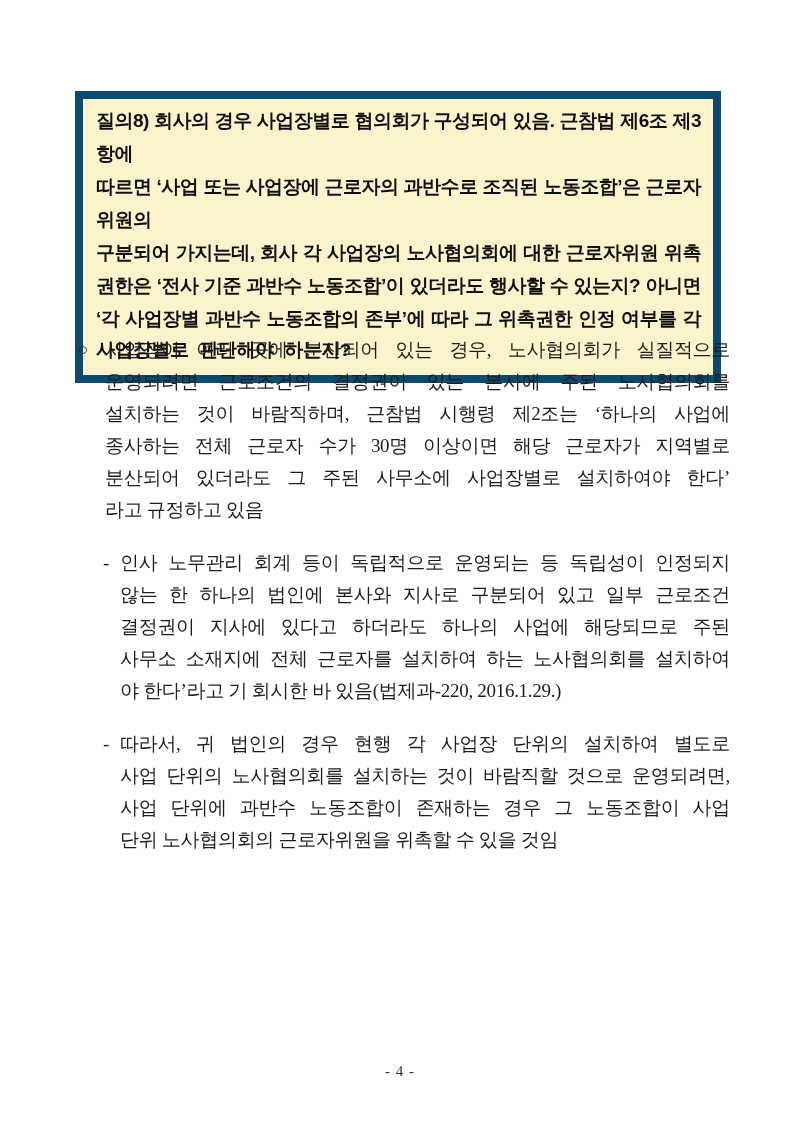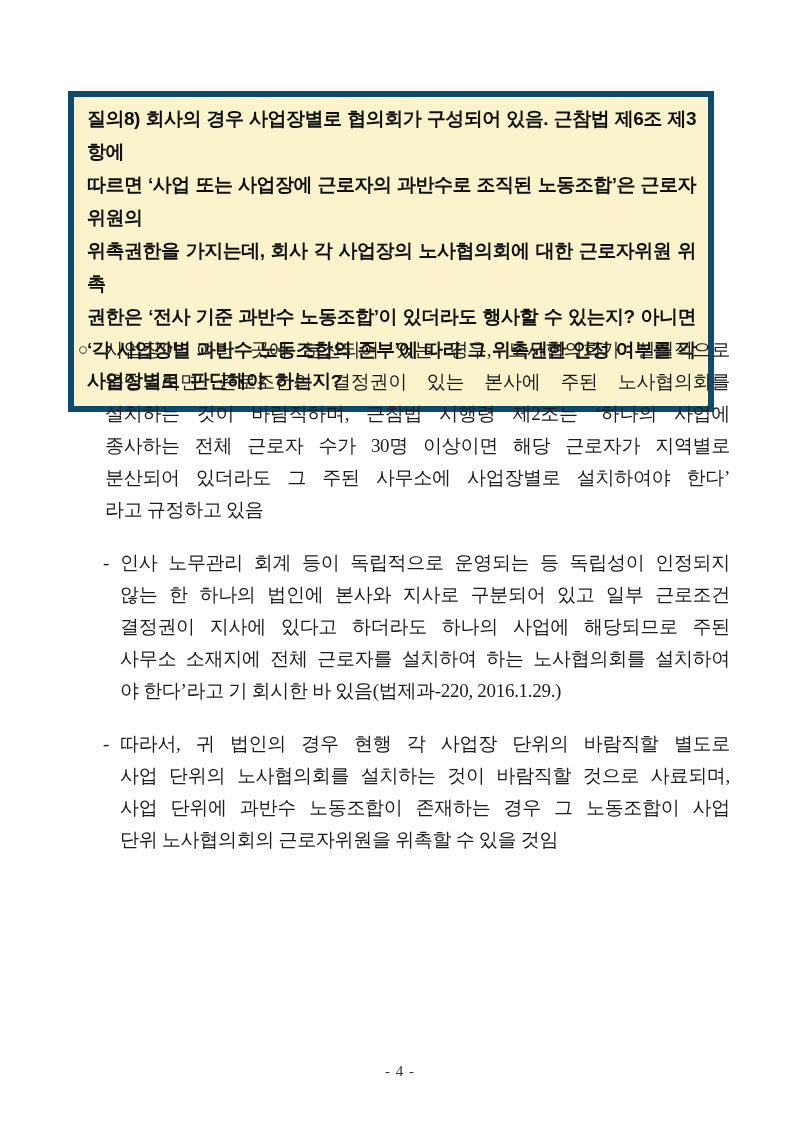--- a/index.html
+++ b/index.html
@@ -7,25 +7,25 @@
     position: relative;
     width: 800px;
     height: 1131px;
     margin: 0 auto;
     background: #ffffff;
     overflow: hidden;
   }
   
   .qbox {
     position: absolute;
-    left: 68px;
+    left: 75px;
     top: 91px;
     width: 646px;
     box-sizing: border-box;
-    border: 6px solid #0c4a6e;
+    border: 8px solid #0c4a6e;
     background: #faf3cc;
     padding: 5px 12px 7px 13px;
   }
   .qline {
     font-family: "Liberation Sans", sans-serif;
     font-weight: 700;
     font-size: 19px;
     line-height: 33px;
     color: #101010;
     letter-spacing: -0.5px;
@@ -76,21 +76,21 @@
 </style>
 </head>
 <body>
 
 <div class="page">
 
   <div class="qbox">
     <div>
         <div class="qline">질의8) 회사의 경우 사업장별로 협의회가 구성되어 있음. 근참법 제6조 제3항에</div>
         <div class="qline">따르면 ‘사업 또는 사업장에 근로자의 과반수로 조직된 노동조합’은 근로자위원의</div>
-        <div class="qline">위촉권한을 가지는데, 회사 각 사업장의 노사협의회에 대한 근로자위원 위촉</div>
+        <div class="qline">구분되어 가지는데, 회사 각 사업장의 노사협의회에 대한 근로자위원 위촉</div>
         <div class="qline">권한은 ‘전사 기준 과반수 노동조합’이 있더라도 행사할 수 있는지? 아니면</div>
         <div class="qline">‘각 사업장별 과반수 노동조합의 존부’에 따라 그 위촉권한 인정 여부를 각</div>
         <div class="qline last">사업장별로 판단해야 하는지?</div>
       </div>
   </div>
 
   <div class="doc-body">
       <div class="para level1">
         <span class="marker">○</span>
         <div class="lines">
@@ -108,22 +108,22 @@
           <div class="bline">인사 노무관리 회계 등이 독립적으로 운영되는 등 독립성이 인정되지</div>
           <div class="bline">않는 한 하나의 법인에 본사와 지사로 구분되어 있고 일부 근로조건</div>
           <div class="bline">결정권이 지사에 있다고 하더라도 하나의 사업에 해당되므로 주된</div>
           <div class="bline">사무소 소재지에 전체 근로자를 설치하여 하는 노사협의회를 설치하여</div>
           <div class="bline last">야 한다’라고 기 회시한 바 있음(법제과-220, 2016.1.29.)</div>
         </div>
       </div>
       <div class="para level2">
         <span class="marker">-</span>
         <div class="lines">
-          <div class="bline">따라서, 귀 법인의 경우 현행 각 사업장 단위의 바람직할 별도로</div>
-          <div class="bline">사업 단위의 노사협의회를 설치하는 것이 바람직할 것으로 사료되며,</div>
+          <div class="bline">따라서, 귀 법인의 경우 현행 각 사업장 단위의 설치하여 별도로</div>
+          <div class="bline">사업 단위의 노사협의회를 설치하는 것이 바람직할 것으로 운영되려면,</div>
           <div class="bline">사업 단위에 과반수 노동조합이 존재하는 경우 그 노동조합이 사업</div>
           <div class="bline last">단위 노사협의회의 근로자위원을 위촉할 수 있을 것임</div>
         </div>
       </div>
     </div>
 
   <div class="footer">- 4 -</div>
 
 </div>
 

